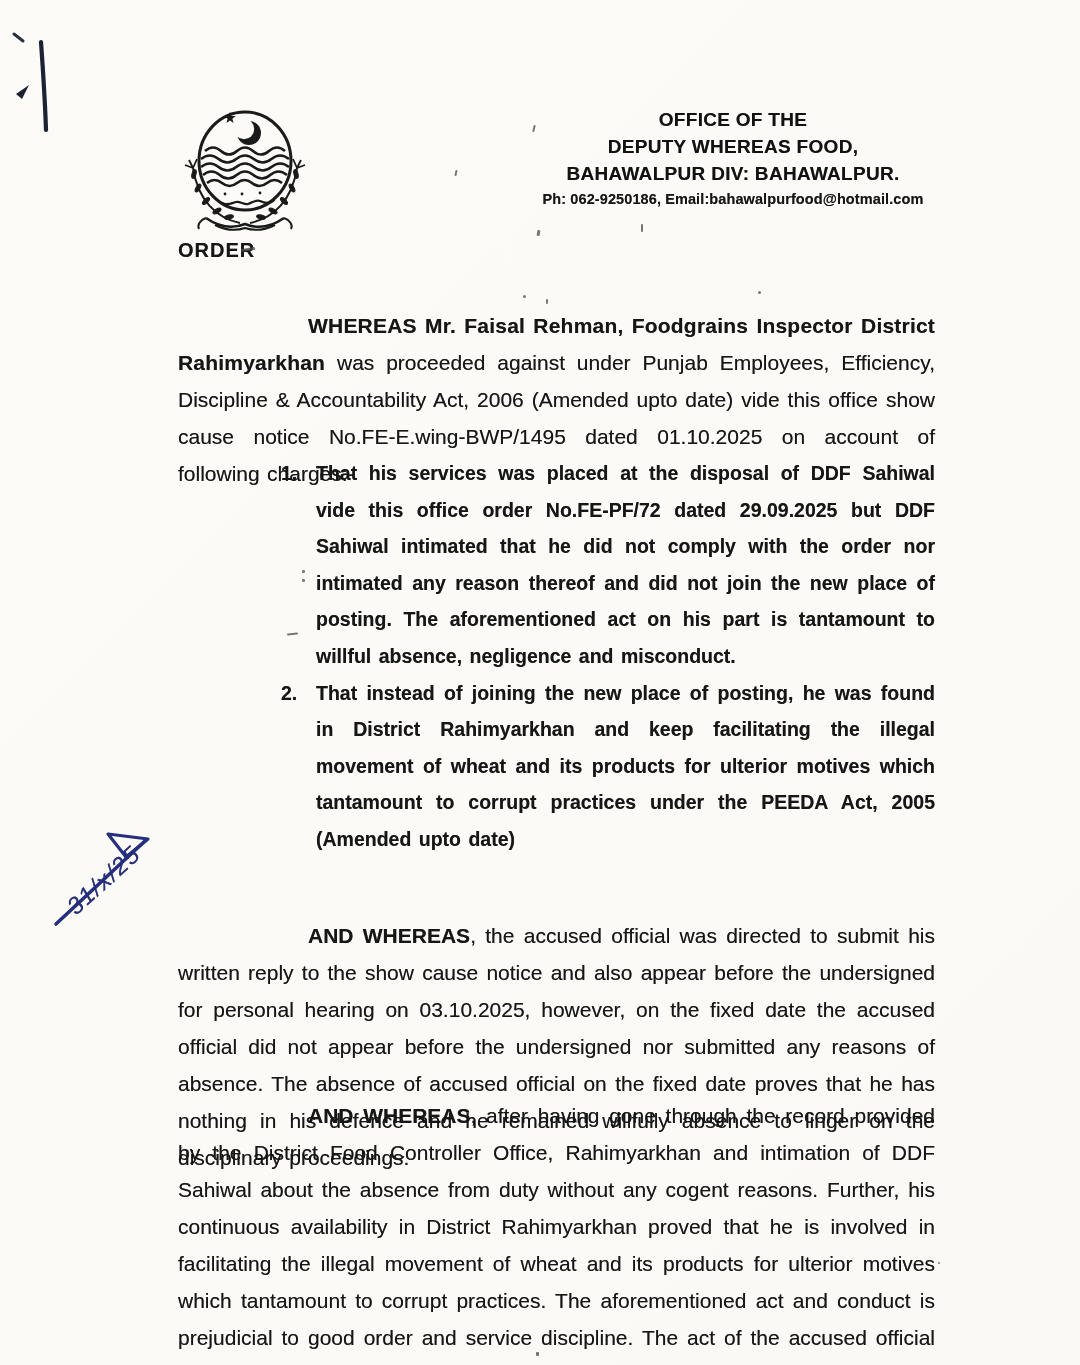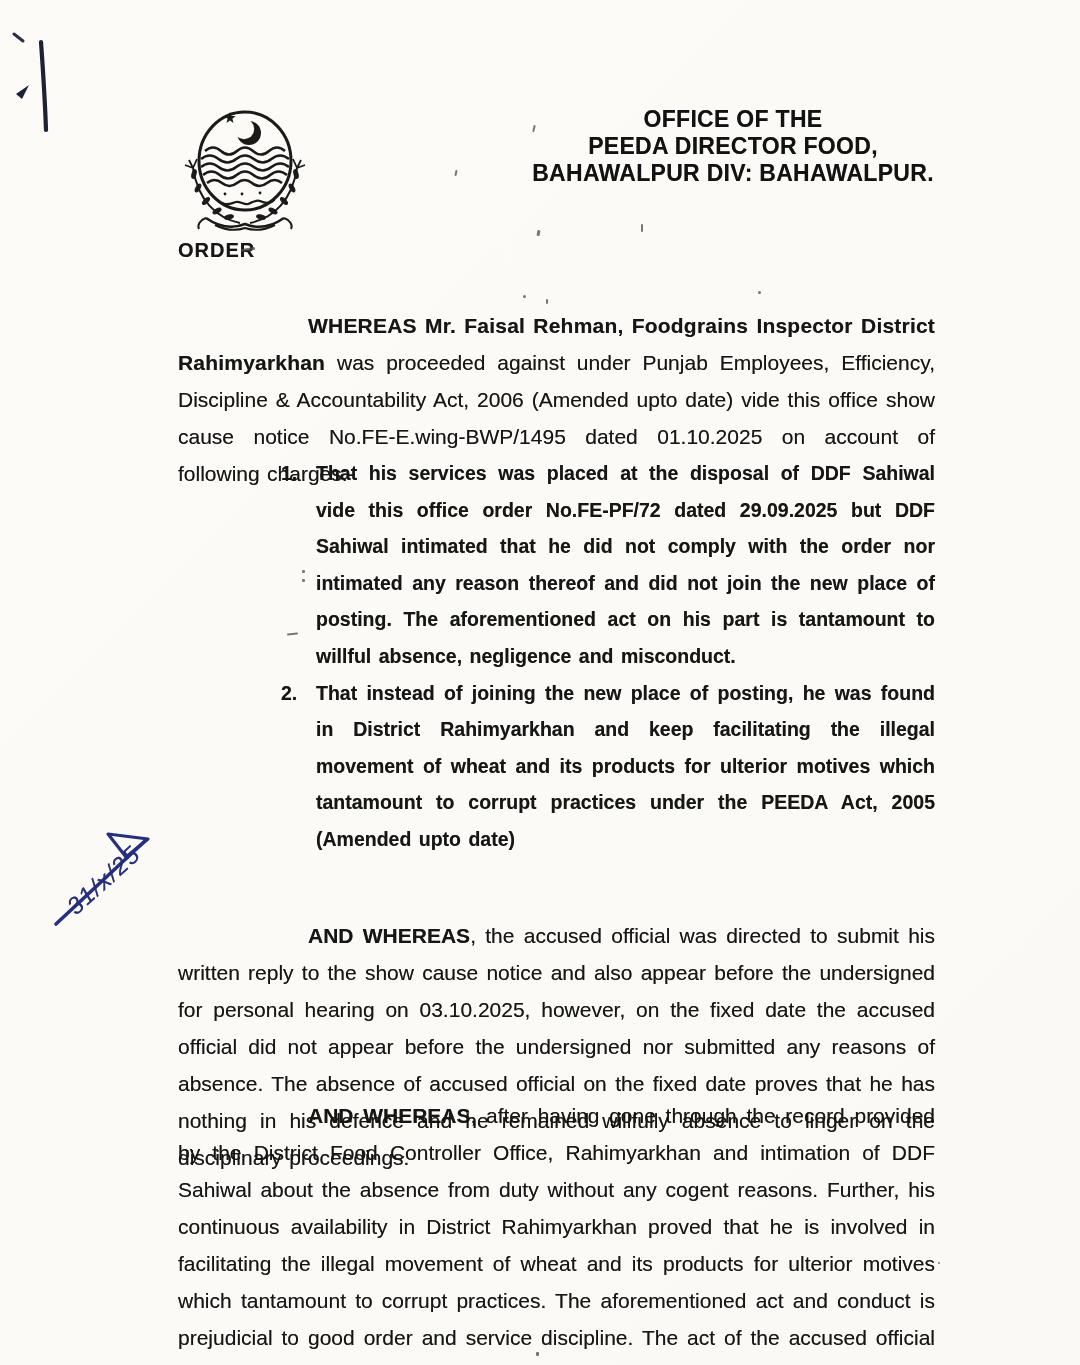--- a/index.html
+++ b/index.html
@@ -9,21 +9,21 @@
     background:linear-gradient(135deg,#fcfbf8 0%, #fbfaf6 60%, #faf9f5 100%);
     font-family:"Liberation Sans", sans-serif;
     color:#161616;
     overflow:hidden;
     text-shadow:0 0 0.6px rgba(22,22,22,0.55);
   }
 
   
   .logo-wrap { position:absolute; left:170px; top:104px; width:150px; height:132px; }
   .office-block { position:absolute; left:496px; top:106px; width:474px; text-align:center; }
-  .office-line { font-weight:700; font-size:23px; line-height:27px; letter-spacing:0.3px; color:#121212; }
+  .office-line { font-weight:700; font-size:19px; line-height:27px; letter-spacing:0.3px; color:#121212; }
   .contact-line { font-weight:700; font-size:14.5px; line-height:18px; margin-top:3px; letter-spacing:0.1px; }
 
   
   .order-heading { position:absolute; left:178px; top:239px; font-size:20px; font-weight:700; letter-spacing:1px; }
 
   .para {
     position:absolute; left:178px; width:757px;
     font-size:21px; line-height:37px;
     text-align:justify; word-spacing:1.5px;
   }
@@ -101,22 +101,23 @@
         <path d="M36,114 c13,9 27,11 39,6 c12,5 26,3 39,-6" stroke-width="2.5"></path>
         <path d="M45,121 c10,5 21,6 30,3 c9,3 20,2 30,-3" stroke-width="2"></path>
         <path d="M36,114 c-6,2 -9,7 -7,11" stroke-width="2"></path>
         <path d="M114,114 c6,2 9,7 7,11" stroke-width="2"></path>
       </g>
     </svg>
   </div>
 
   <div class="office-block">
     <div class="office-line">OFFICE OF THE</div>
-    <div class="office-line">PEEDA DIRECTOR FOOD,</div>
+    <div class="office-line">DEPUTY WHEREAS FOOD,</div>
     <div class="office-line">BAHAWALPUR DIV: BAHAWALPUR.</div>
+    <div class="contact-line">Ph: 062-9250186, Email:bahawalpurfood@hotmail.com</div>
   </div>
 
   <div class="order-heading">ORDER</div>
 
   <p class="para p1"><span class="lead">WHEREAS Mr. Faisal Rehman, Foodgrains Inspector District Rahimyarkhan</span><span> was proceeded against under Punjab Employees, Efficiency, Discipline &amp; Accountability Act, 2006 (Amended upto date) vide this office show cause notice No.FE-E.wing-BWP/1495 dated 01.10.2025 on account of following charges:-</span></p>
 
   <div class="charges">
     <div class="charge">
       <span class="charge-num">1.</span>
       <span class="charge-text">That his services was placed at the disposal of DDF Sahiwal vide this office order No.FE-PF/72 dated 29.09.2025 but DDF Sahiwal intimated that he did not comply with the order nor intimated any reason thereof and did not join the new place of posting. The aforementioned act on his part is tantamount to willful absence, negligence and misconduct.</span>

